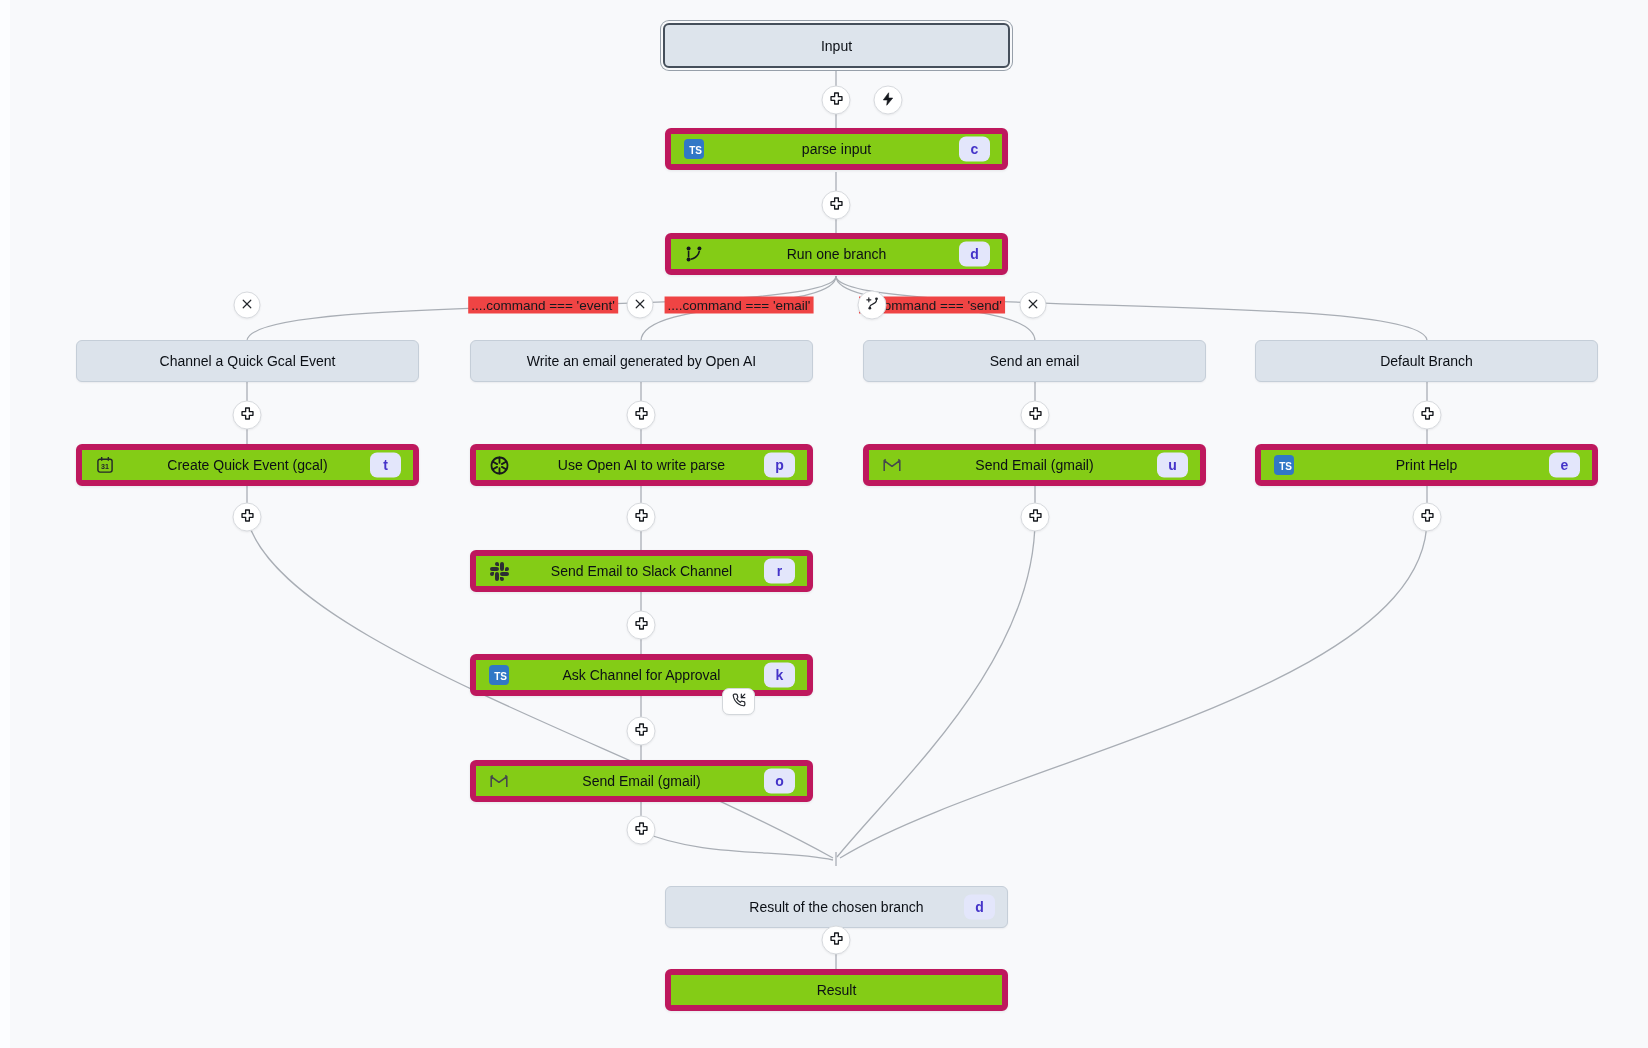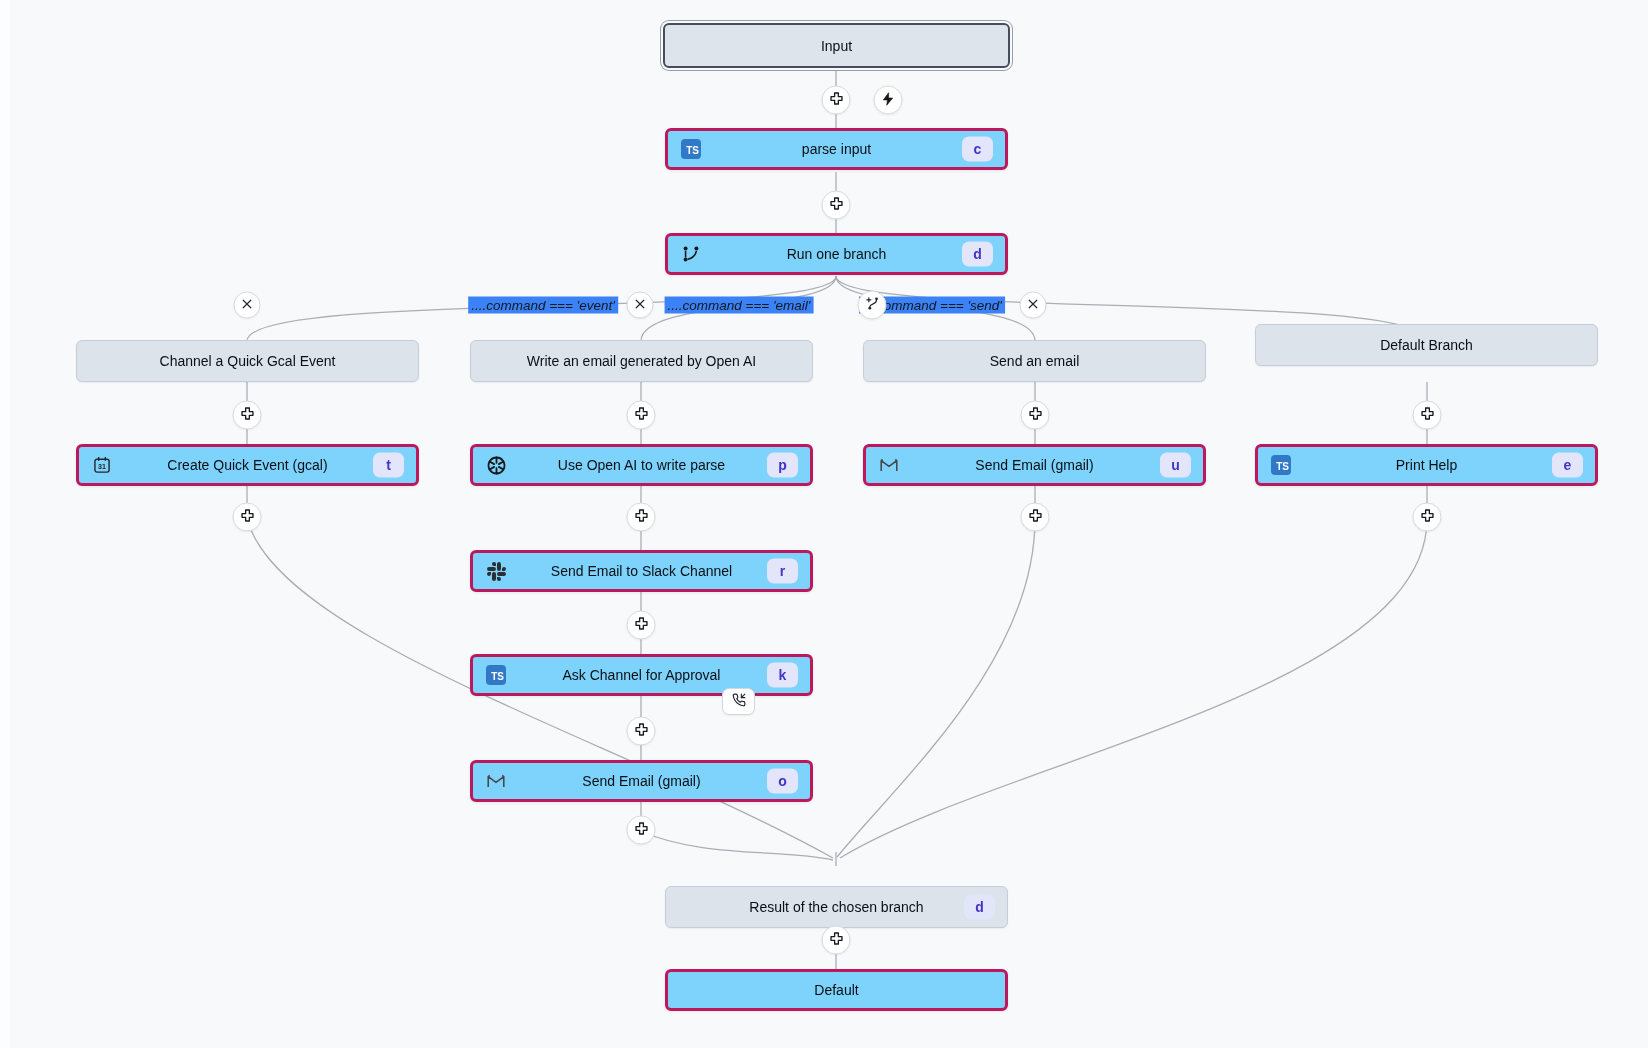--- a/index.html
+++ b/index.html
@@ -6,25 +6,25 @@
   body{
     width:1648px;height:1048px;position:relative;overflow:hidden;
     background:#f8f9fb;
     font-family:"Liberation Sans", sans-serif;
     color:#0d1117;
   }
   .left-strip{position:absolute;left:0;top:0;width:10px;height:100%;background:#fcfdff;}
   #edges{position:absolute;left:0;top:0;z-index:1;}
   .cond-label{
     position:absolute;transform:translate(-50%,-50%);z-index:2;
-    font-size:13.5px;color:#15181d;white-space:nowrap;background:#3b82f6;padding:1px 3px;font-style:italic;
+    font-size:13.5px;color:#15181d;white-space:nowrap;background:#ef4444;padding:1px 3px;
   }
   .node{
     position:absolute;width:343px;height:42px;z-index:3;
-    background:#7dd3fc;border:3px solid #be185d;border-radius:6px;
+    background:#84cc16;border:6px solid #be185d;border-radius:6px;
     box-shadow:0 1px 3px rgba(16,24,40,.08);
     display:flex;align-items:center;box-sizing:border-box;cursor:pointer;
   }
   .node .nlabel{
     position:absolute;left:40px;right:40px;text-align:center;
     font-size:14px;color:#0b0f15;white-space:nowrap;overflow:hidden;
   }
   .node.plain .nlabel{left:10px;right:10px;}
   .node .icon{
     position:absolute;left:12px;width:22px;height:22px;
@@ -176,21 +176,21 @@
 
 <div class="node header-node plain" style="left:76px;top:340px;">
   <div class="nlabel">Channel a Quick Gcal Event</div>
 </div>
 <div class="node header-node plain" style="left:470px;top:340px;">
   <div class="nlabel">Write an email generated by Open AI</div>
 </div>
 <div class="node header-node plain" style="left:863px;top:340px;">
   <div class="nlabel">Send an email</div>
 </div>
-<div class="node header-node plain" style="left:1255px;top:324px;">
+<div class="node header-node plain" style="left:1255px;top:340px;">
   <div class="nlabel">Default Branch</div>
 </div>
 
 <button class="circle-btn" style="left:247px;top:415px;">
   <span><svg viewBox="0 0 24 24" width="16" height="16">
         <path d="M9.2 3.8h5.6v5.4h5.4v5.6h-5.4v5.4H9.2v-5.4H3.8V9.2h5.4z" fill="#fff" stroke="#15181d" stroke-width="2" stroke-linejoin="round"></path>
       </svg></span>
 </button>
 <button class="circle-btn" style="left:641px;top:415px;">
   <span><svg viewBox="0 0 24 24" width="16" height="16">
@@ -343,14 +343,14 @@
   <span class="badge">d</span>
 </div>
 
 <button class="circle-btn" style="left:836px;top:940px;">
   <span><svg viewBox="0 0 24 24" width="16" height="16">
         <path d="M9.2 3.8h5.6v5.4h5.4v5.6h-5.4v5.4H9.2v-5.4H3.8V9.2h5.4z" fill="#fff" stroke="#15181d" stroke-width="2" stroke-linejoin="round"></path>
       </svg></span>
 </button>
 
 <div class="node plain" style="left:665px;top:969px;">
-  <div class="nlabel">Default</div>
+  <div class="nlabel">Result</div>
 </div>
 
 </body></html>

